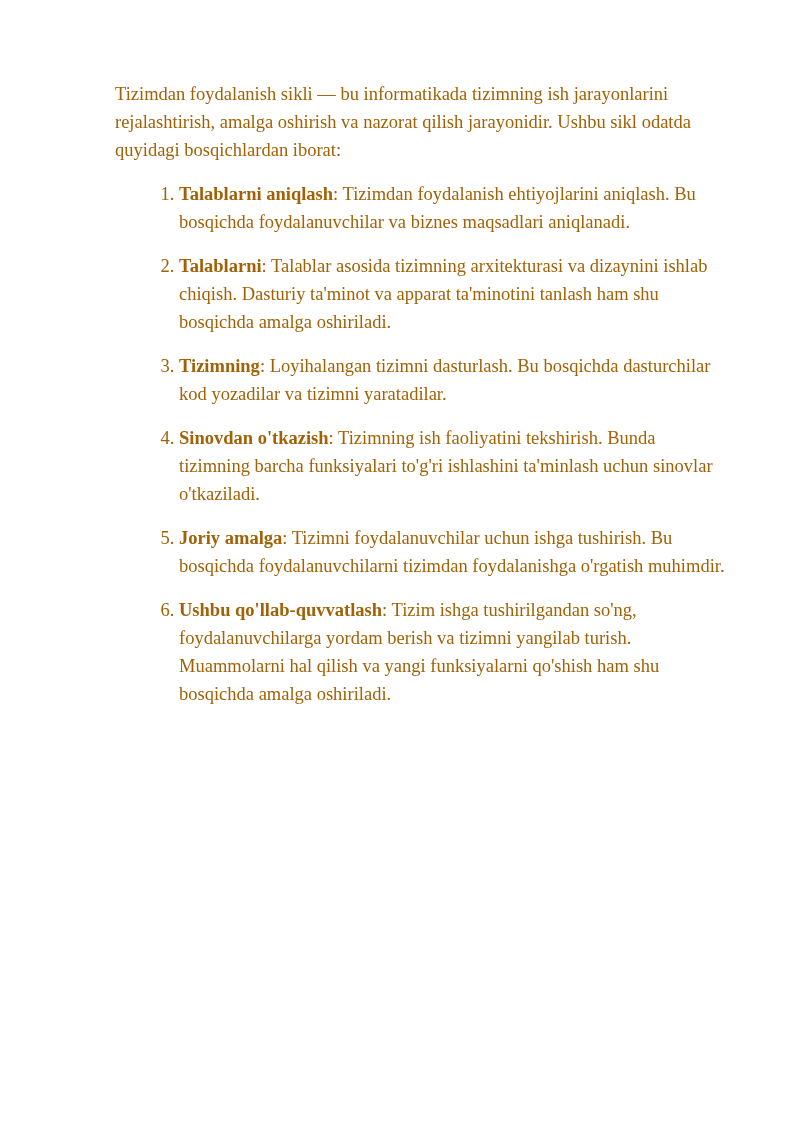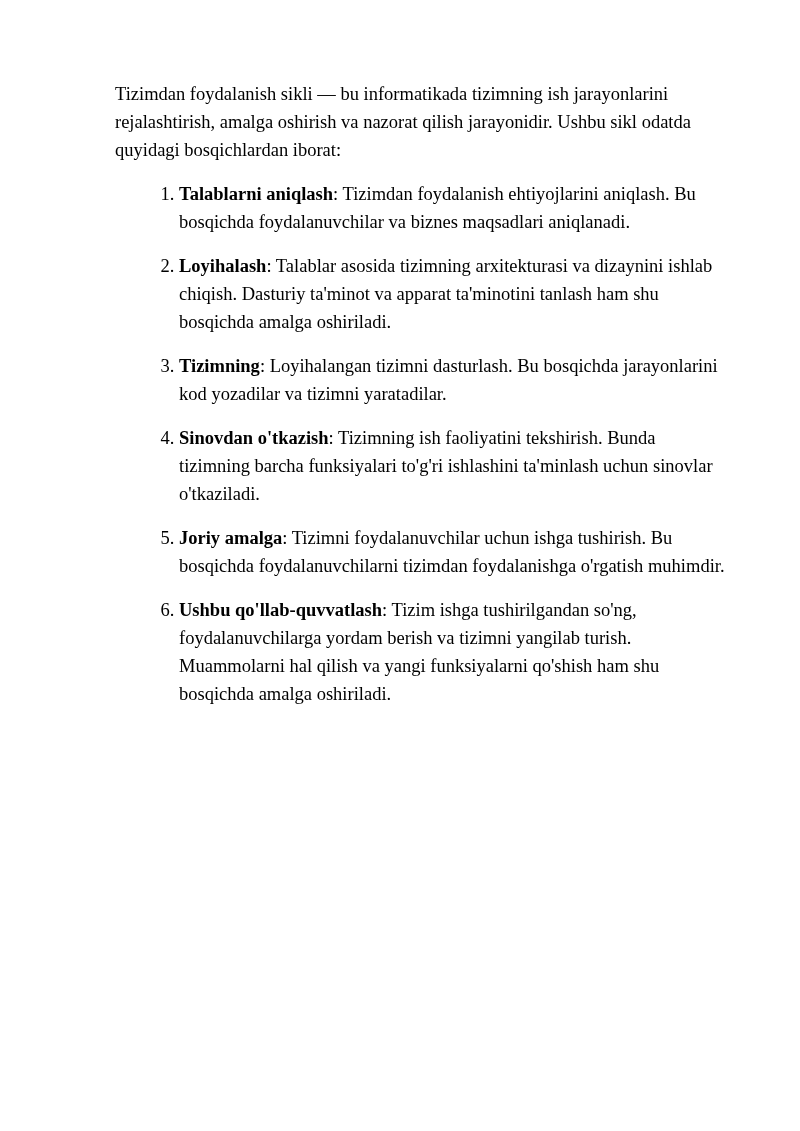--- a/index.html
+++ b/index.html
@@ -10,21 +10,21 @@
   .page {
     position: relative;
     width: 800px;
     height: 1131px;
     background: #ffffff;
     box-sizing: border-box;
     padding: 80px 58px 0 115px;
     font-family: "Liberation Serif", "DejaVu Serif", serif;
     font-size: 18.5px;
     line-height: 28px;
-    color: #000000;
+    color: #a16207;
     overflow: hidden;
   }
   .para {
     margin: 0 0 15px 0;
   }
   ol.phases {
     margin: 0 0 15px 0;
     padding: 0 0 0 48px;
     list-style: decimal;
   }
@@ -38,21 +38,21 @@
 </style>
 </head>
 <body>
 
 <div class="page">
 
   <p class="para">Tizimdan foydalanish sikli — bu informatikada tizimning ish jarayonlarini rejalashtirish, amalga oshirish va nazorat qilish jarayonidir. Ushbu sikl odatda quyidagi bosqichlardan iborat:</p>
 
   <ol class="phases">
     <li><span class="phase-title">Talablarni aniqlash</span><span>: Tizimdan foydalanish ehtiyojlarini aniqlash. Bu bosqichda foydalanuvchilar va biznes maqsadlari aniqlanadi.</span></li>
-    <li><span class="phase-title">Loyihalash</span><span>: Talablar asosida tizimning arxitekturasi va dizaynini ishlab chiqish. Dasturiy ta'minot va apparat ta'minotini tanlash ham shu bosqichda amalga oshiriladi.</span></li>
-    <li><span class="phase-title">Tizimning</span><span>: Loyihalangan tizimni dasturlash. Bu bosqichda jarayonlarini kod yozadilar va tizimni yaratadilar.</span></li>
+    <li><span class="phase-title">Talablarni</span><span>: Talablar asosida tizimning arxitekturasi va dizaynini ishlab chiqish. Dasturiy ta'minot va apparat ta'minotini tanlash ham shu bosqichda amalga oshiriladi.</span></li>
+    <li><span class="phase-title">Tizimning</span><span>: Loyihalangan tizimni dasturlash. Bu bosqichda dasturchilar kod yozadilar va tizimni yaratadilar.</span></li>
     <li><span class="phase-title">Sinovdan o'tkazish</span><span>: Tizimning ish faoliyatini tekshirish. Bunda tizimning barcha funksiyalari to'g'ri ishlashini ta'minlash uchun sinovlar o'tkaziladi.</span></li>
     <li><span class="phase-title">Joriy amalga</span><span>: Tizimni foydalanuvchilar uchun ishga tushirish. Bu bosqichda foydalanuvchilarni tizimdan foydalanishga o'rgatish muhimdir.</span></li>
     <li><span class="phase-title">Ushbu qo'llab-quvvatlash</span><span>: Tizim ishga tushirilgandan so'ng, foydalanuvchilarga yordam berish va tizimni yangilab turish. Muammolarni hal qilish va yangi funksiyalarni qo'shish ham shu bosqichda amalga oshiriladi.</span></li>
   </ol>
 
 
 </div>
 
 </body></html>

